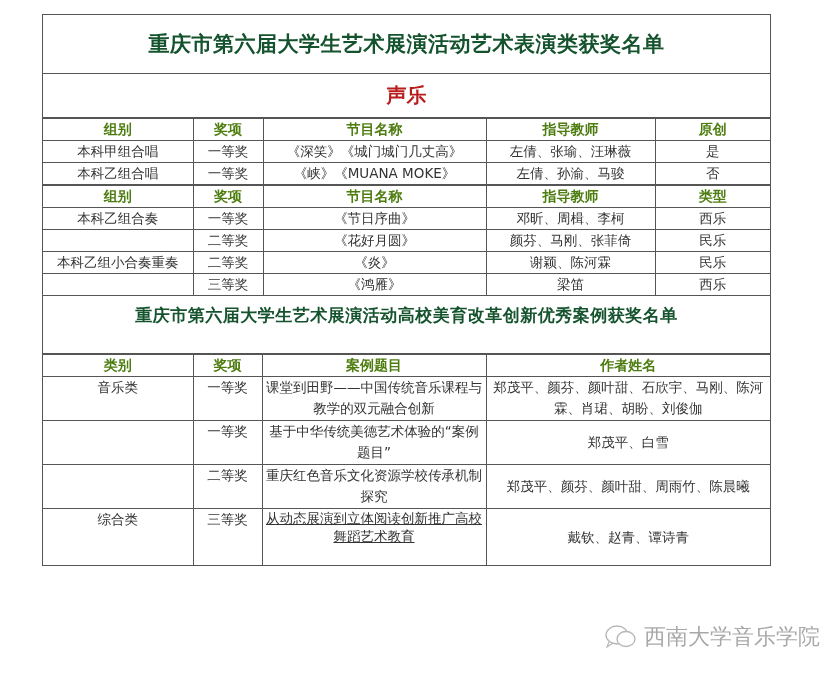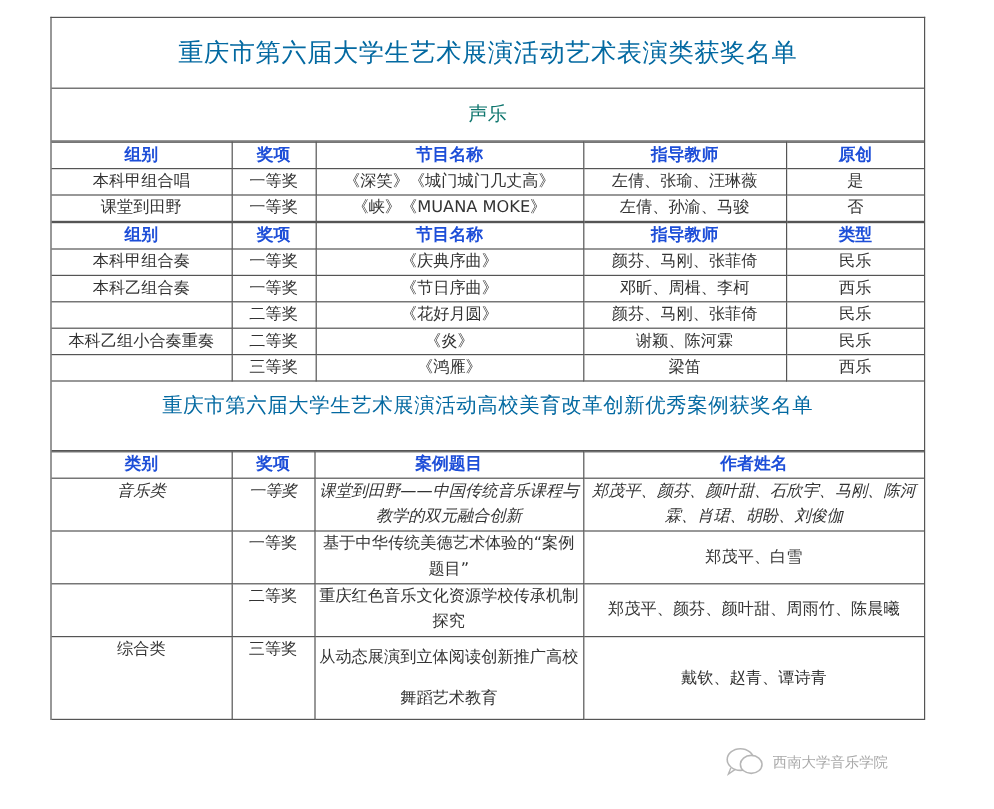--- a/index.html
+++ b/index.html
@@ -8,46 +8,46 @@
     font-family: "DejaVu Sans", "Liberation Sans", sans-serif;
     color: #2b2b2b;
   }
   .sheet {
     position: absolute; left: 42px; top: 14px; width: 727px;
     border-left: 1.5px solid #555; border-right: 1.5px solid #555;
     border-top: 1.5px solid #555;
   }
   .title {
     height: 58px; display: flex; align-items: center; justify-content: center;
-    font-weight: normal; font-size: 21px; color: #0369a1;
+    font-weight: bold; font-size: 21px; color: #14532d;
     border-bottom: 1.5px solid #555; letter-spacing: 0.5px;
   }
   .title.t2 { height: 58px; font-size: 17px; align-items: flex-start; padding-top: 8px; box-sizing: border-box; }
   .section {
     height: 43px; display: flex; align-items: center; justify-content: center;
-    font-weight: normal; font-size: 16px; color: #0f766e; border-bottom: 1.5px solid #555;
+    font-weight: bold; font-size: 20px; color: #b91c1c; border-bottom: 1.5px solid #555;
   }
   table { border-collapse: collapse; width: 100%; table-layout: fixed; }
   td, th {
     border: 1px solid #555; font-size: 13.5px; text-align: center;
     padding: 0 2px; height: 21px; line-height: 21px; color: #333; font-weight: normal;
   }
-  th { font-weight: bold; color: #1d4ed8; font-size: 14px; }
+  th { font-weight: bold; color: #4d7c0f; font-size: 14px; }
   tr td:first-child, tr th:first-child { border-left: none; }
   tr td:last-child, tr th:last-child { border-right: none; }
   .t-case td { vertical-align: top; line-height: 21px; }
   .t-case td.mid { vertical-align: middle; }
-  .t-case tr.r1 td { height: 43px; font-style: italic; }
+  .t-case tr.r1 td { height: 43px; }
   .t-case tr.r2 td { height: 43px; }
   .t-case tr.r3 td { height: 43px; }
   .t-case tr.r4 td { height: 56px; }
-  .t-case tr.r4 td.case { line-height: 34px; }
+  .t-case tr.r4 td.case { line-height: 18px; text-decoration: underline; }
   .watermark {
     position: absolute; left: 604px; top: 622px; display: flex; align-items: center;
-    color: #9a9a9a; font-size: 12px; opacity: 0.85;
+    color: #9a9a9a; font-size: 22px; opacity: 0.85;
   }
   .watermark .wx { width: 34px; height: 26px; position: relative; margin-right: 6px; }
 </style>
 </head>
 <body>
 
 <div class="sheet">
   <div class="title">重庆市第六届大学生艺术展演活动艺术表演类获奖名单</div>
   <div class="section">声乐</div>
   <table>
@@ -67,21 +67,21 @@
       <th>原创</th>
     </tr>
     <tr>
       <td>本科甲组合唱</td>
       <td>一等奖</td>
       <td>《深笑》《城门城门几丈高》</td>
       <td>左倩、张瑜、汪琳薇</td>
       <td>是</td>
     </tr>
     <tr>
-      <td>课堂到田野</td>
+      <td>本科乙组合唱</td>
       <td>一等奖</td>
       <td>《峡》《MUANA MOKE》</td>
       <td>左倩、孙渝、马骏</td>
       <td>否</td>
     </tr>
   </tbody>
     </table>
 
   <table>
     <colgroup>
@@ -91,27 +91,20 @@
         <col style="width:169px">
         <col>
       </colgroup>
     <tbody>
         <tr>
       <th>组别</th>
       <th>奖项</th>
       <th>节目名称</th>
       <th>指导教师</th>
       <th>类型</th>
-    </tr>
-    <tr>
-      <td>本科甲组合奏</td>
-      <td>一等奖</td>
-      <td>《庆典序曲》</td>
-      <td>颜芬、马刚、张菲倚</td>
-      <td>民乐</td>
     </tr>
     <tr>
       <td>本科乙组合奏</td>
       <td>一等奖</td>
       <td>《节日序曲》</td>
       <td>邓昕、周楫、李柯</td>
       <td>西乐</td>
     </tr>
     <tr>
       <td></td>

